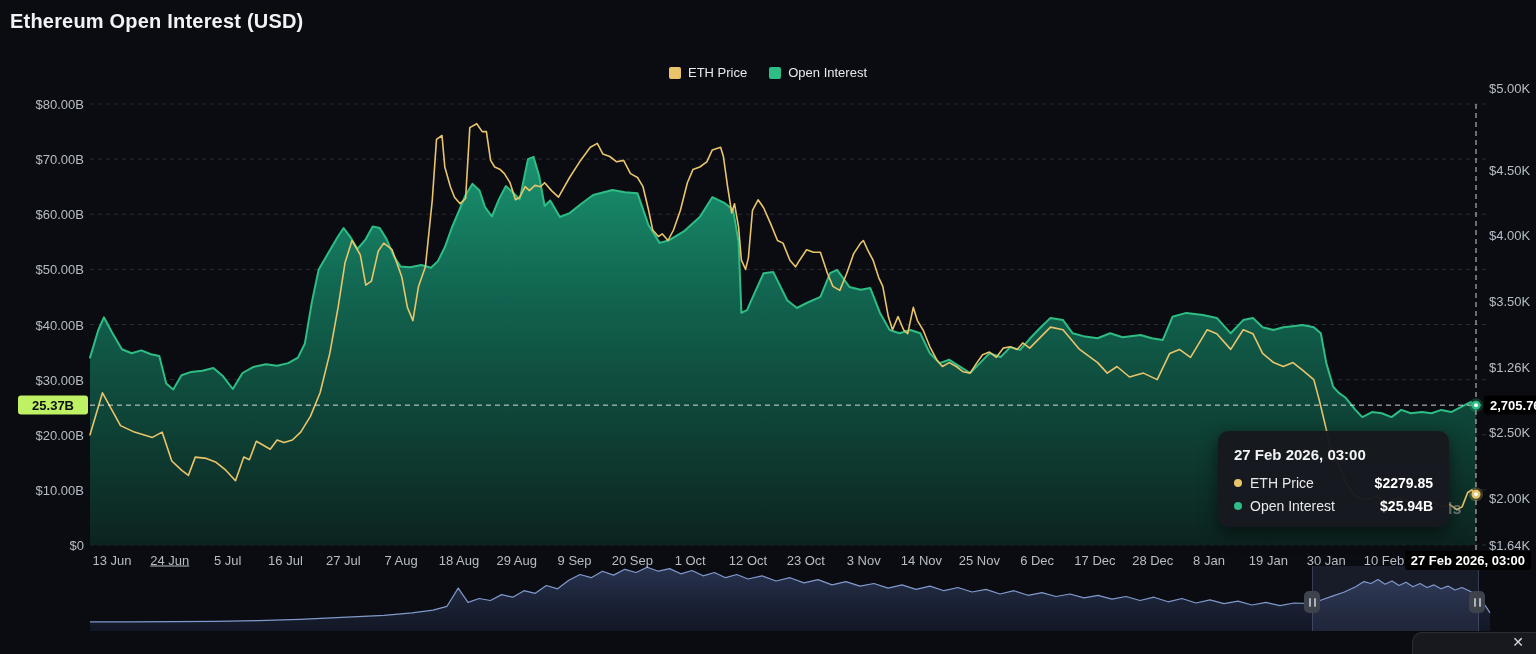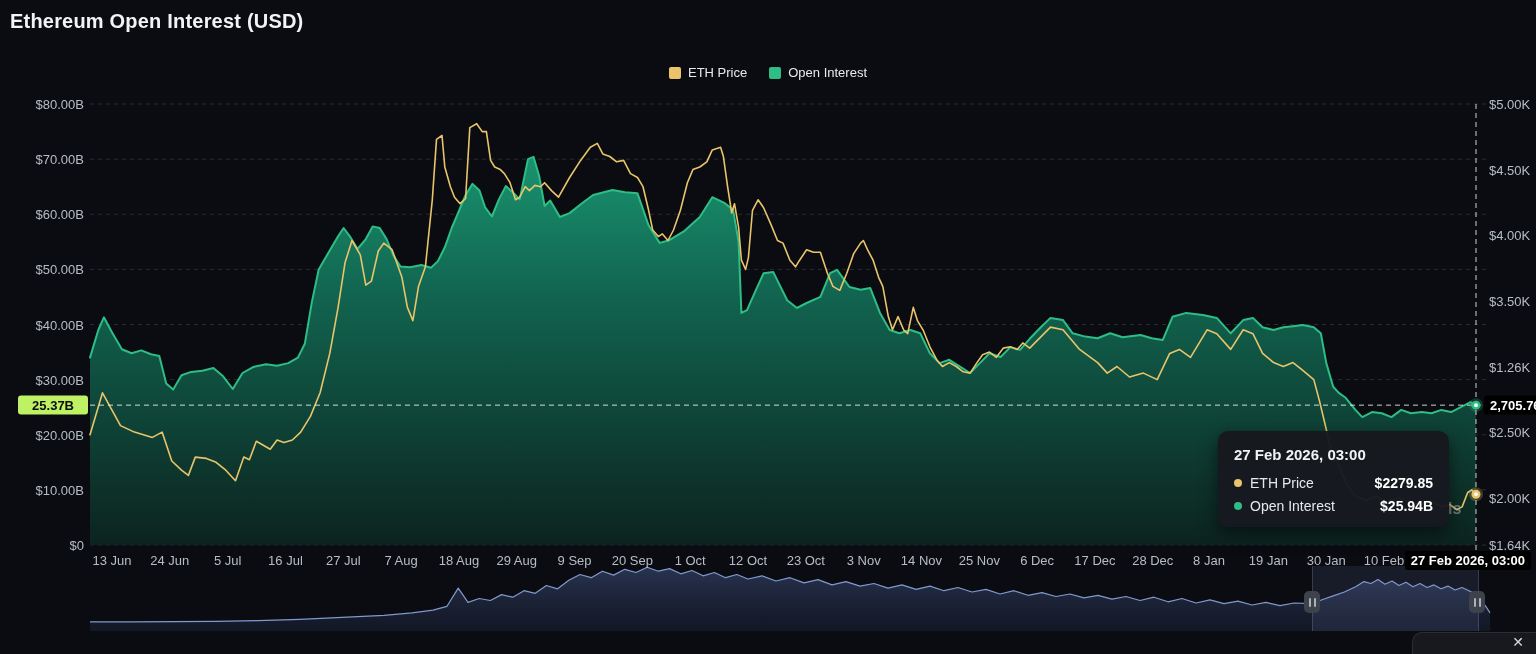--- a/index.html
+++ b/index.html
@@ -105,32 +105,32 @@
       <div class="axis-label" style="top: 159.125px;">$70.00B</div>
       <div class="axis-label" style="top: 214.25px;">$60.00B</div>
       <div class="axis-label" style="top: 269.375px;">$50.00B</div>
       <div class="axis-label" style="top: 324.5px;">$40.00B</div>
       <div class="axis-label" style="top: 379.625px;">$30.00B</div>
       <div class="axis-label" style="top: 434.75px;">$20.00B</div>
       <div class="axis-label" style="top: 489.875px;">$10.00B</div>
       <div class="axis-label" style="top: 545px;">$0</div>
     </div>
   <div id="right-axis">
-      <div class="axis-label" style="top: 104px;">$5.00K</div>
+      <div class="axis-label" style="top: 88px;">$5.00K</div>
       <div class="axis-label" style="top: 169.625px;">$4.50K</div>
       <div class="axis-label" style="top: 235.25px;">$4.00K</div>
       <div class="axis-label" style="top: 300.875px;">$3.50K</div>
       <div class="axis-label" style="top: 366.5px;">$1.26K</div>
       <div class="axis-label" style="top: 432.125px;">$2.50K</div>
       <div class="axis-label" style="top: 497.75px;">$2.00K</div>
       <div class="axis-label" style="top: 545px;">$1.64K</div>
     </div>
   <div id="x-axis">
       <div class="x-label" style="left: 112px;">13 Jun</div>
-      <div class="x-label" style="left: 169.82px;">24 Jun</div>
+      <div class="x-label" style="left: 169.82px; text-decoration: underline;">24 Jun</div>
       <div class="x-label" style="left: 227.64px;">5 Jul</div>
       <div class="x-label" style="left: 285.46px;">16 Jul</div>
       <div class="x-label" style="left: 343.28px; text-align: center;">27 Jul</div>
       <div class="x-label" style="left: 401.1px;">7 Aug</div>
       <div class="x-label" style="left: 458.92px;">18 Aug</div>
       <div class="x-label" style="left: 516.74px;">29 Aug</div>
       <div class="x-label" style="left: 574.56px;">9 Sep</div>
       <div class="x-label" style="left: 632.38px;">20 Sep</div>
       <div class="x-label" style="left: 690.2px;">1 Oct</div>
       <div class="x-label" style="left: 748.02px;">12 Oct</div>

